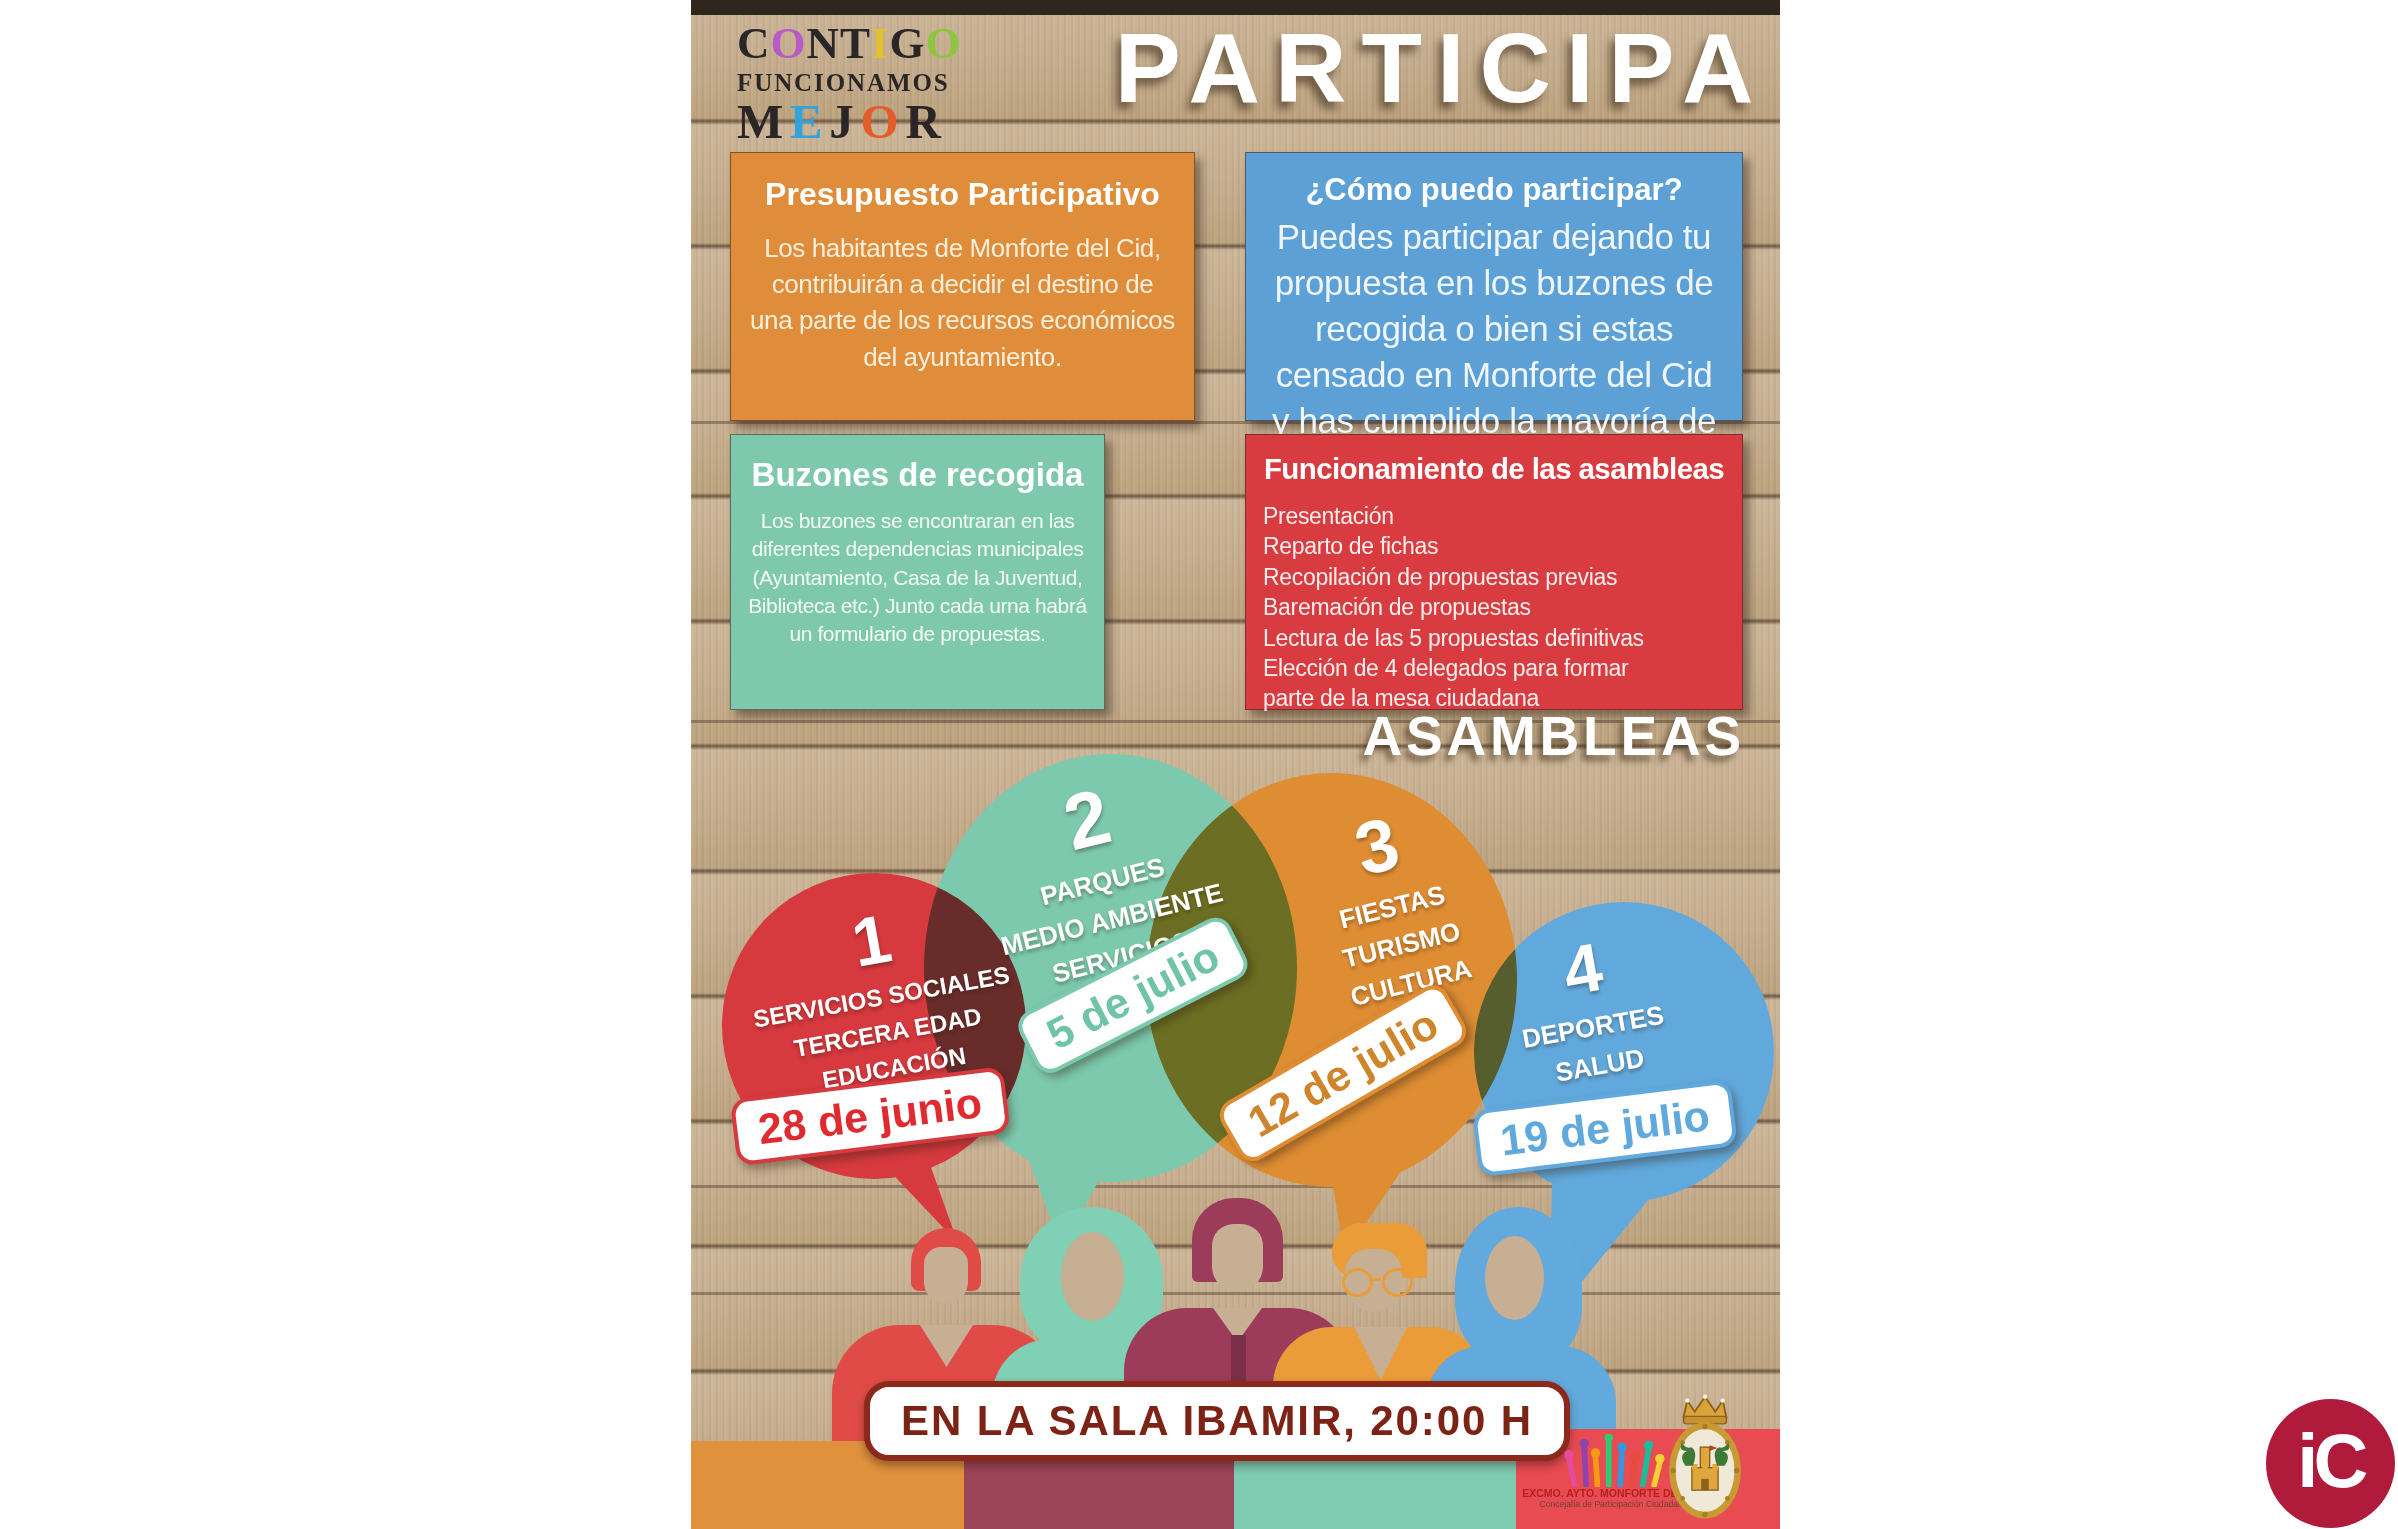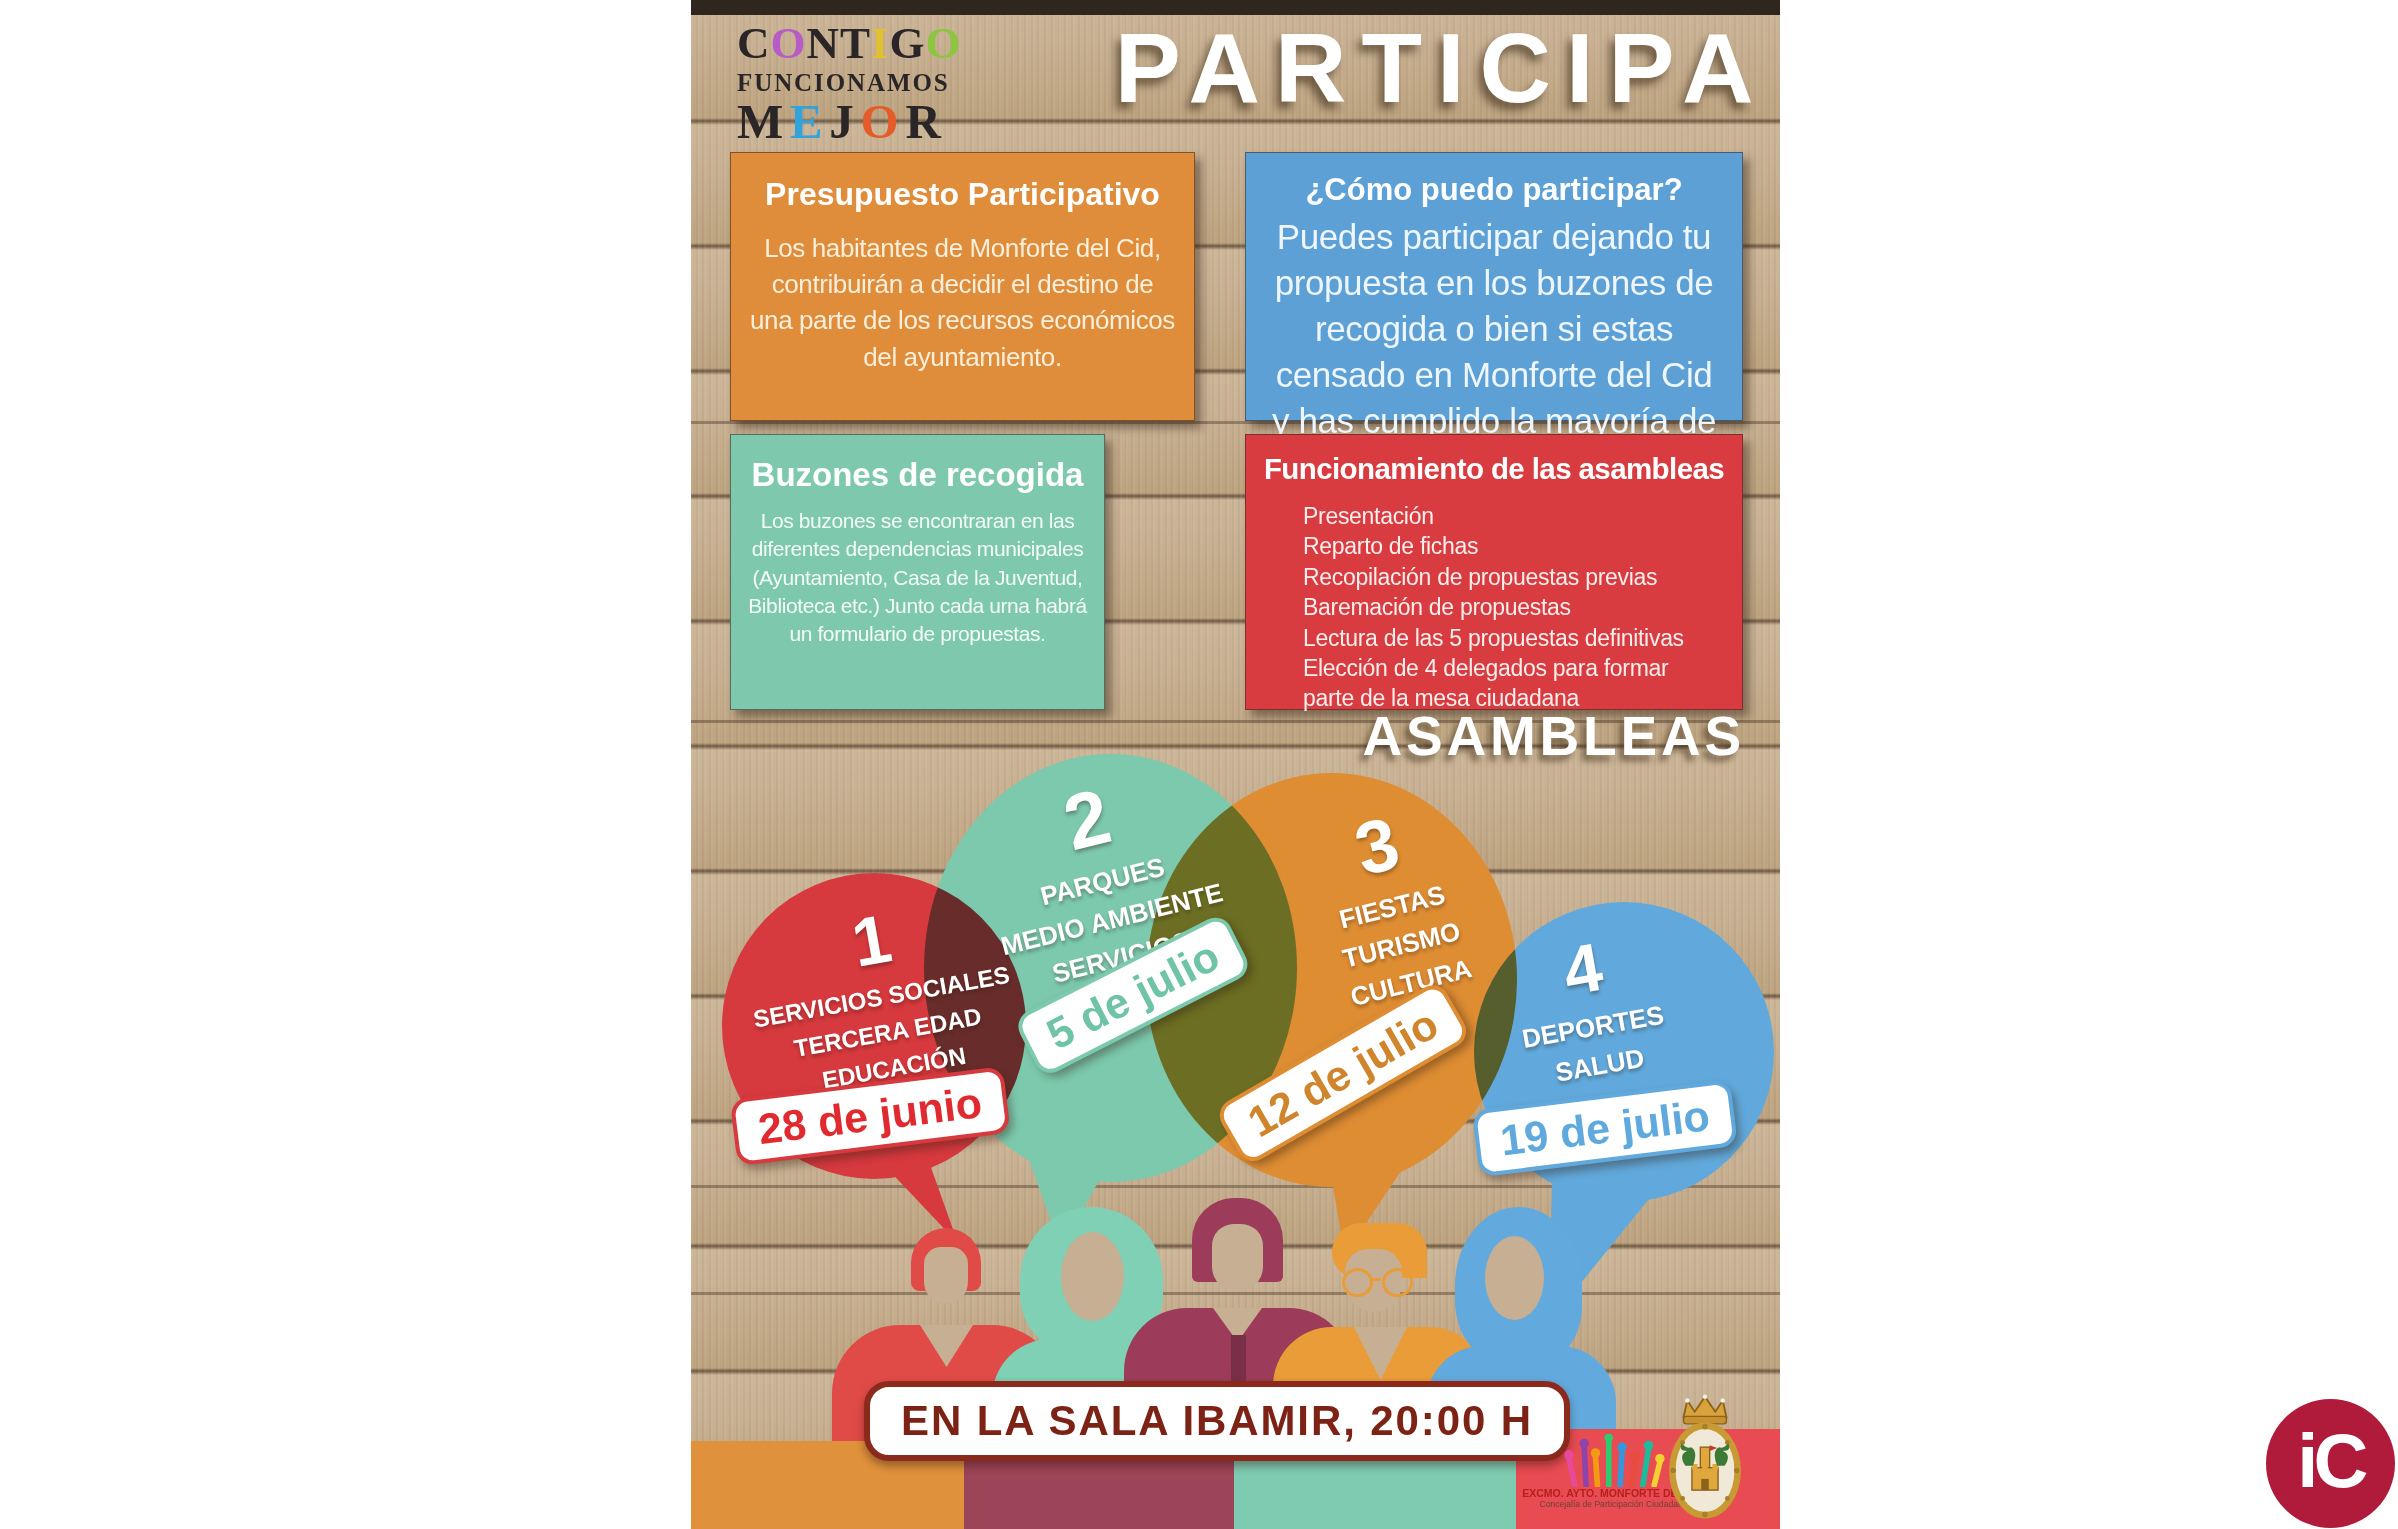--- a/index.html
+++ b/index.html
@@ -41,21 +41,21 @@
   .card-presupuesto h2{font-size:32px;}
   .card-presupuesto p{font-size:26px;line-height:1.4;letter-spacing:-0.4px;color:#f9efdb;}
   .card-como{left:554px;top:152px;width:498px;height:269px;background:#5ca0d6;padding-top:13.3px;}
   .card-como h2{font-size:31px;margin-bottom:5.7px;}
   .card-como p{font-size:35px;line-height:1.32;letter-spacing:-0.4px;color:#eef6fc;}
   .card-buzones{left:39px;top:434px;width:375px;height:276px;background:#7ec9ae;padding:15px 11.4px;}
   .card-buzones h2{font-size:33px;margin-bottom:13.3px;}
   .card-buzones p{font-size:21px;line-height:1.35;letter-spacing:-0.4px;color:#f4fbf7;margin-bottom:0;}
   .card-funcionamiento{left:554px;top:434px;width:498px;height:276px;background:#d83b40;text-align:left;padding:13.3px 17px;}
   .card-funcionamiento h2{font-size:29.5px;letter-spacing:-0.6px;margin:3.8px 0 15px 0;text-align:center;}
-  .funz-item{font-size:23px;line-height:1.32;letter-spacing:-0.3px;color:#fbeeec;white-space:nowrap;margin-left:40px;}
+  .funz-item{font-size:23px;line-height:1.32;letter-spacing:-0.3px;color:#fbeeec;white-space:nowrap;}
   .funz-item.wrap{white-space:normal;max-width:418px;}
 
   
   .tail{position:absolute;z-index:2;}
   .bubble-layer{position:absolute;inset:0;z-index:3;isolation:isolate;pointer-events:none;}
   .bubble{position:absolute;border-radius:50%;mix-blend-mode:multiply;}
   .bubble-red{left:31px;top:873px;width:304px;height:306px;background:#d6393e;}
   .bubble-teal{left:233px;top:754px;width:373px;height:428px;background:#7cc9ae;}
   .bubble-orange{left:455px;top:773px;width:371px;height:414px;background:#de8d33;}
   .bubble-blue{left:783px;top:902px;width:300px;height:300px;background:#61a9dc;}

